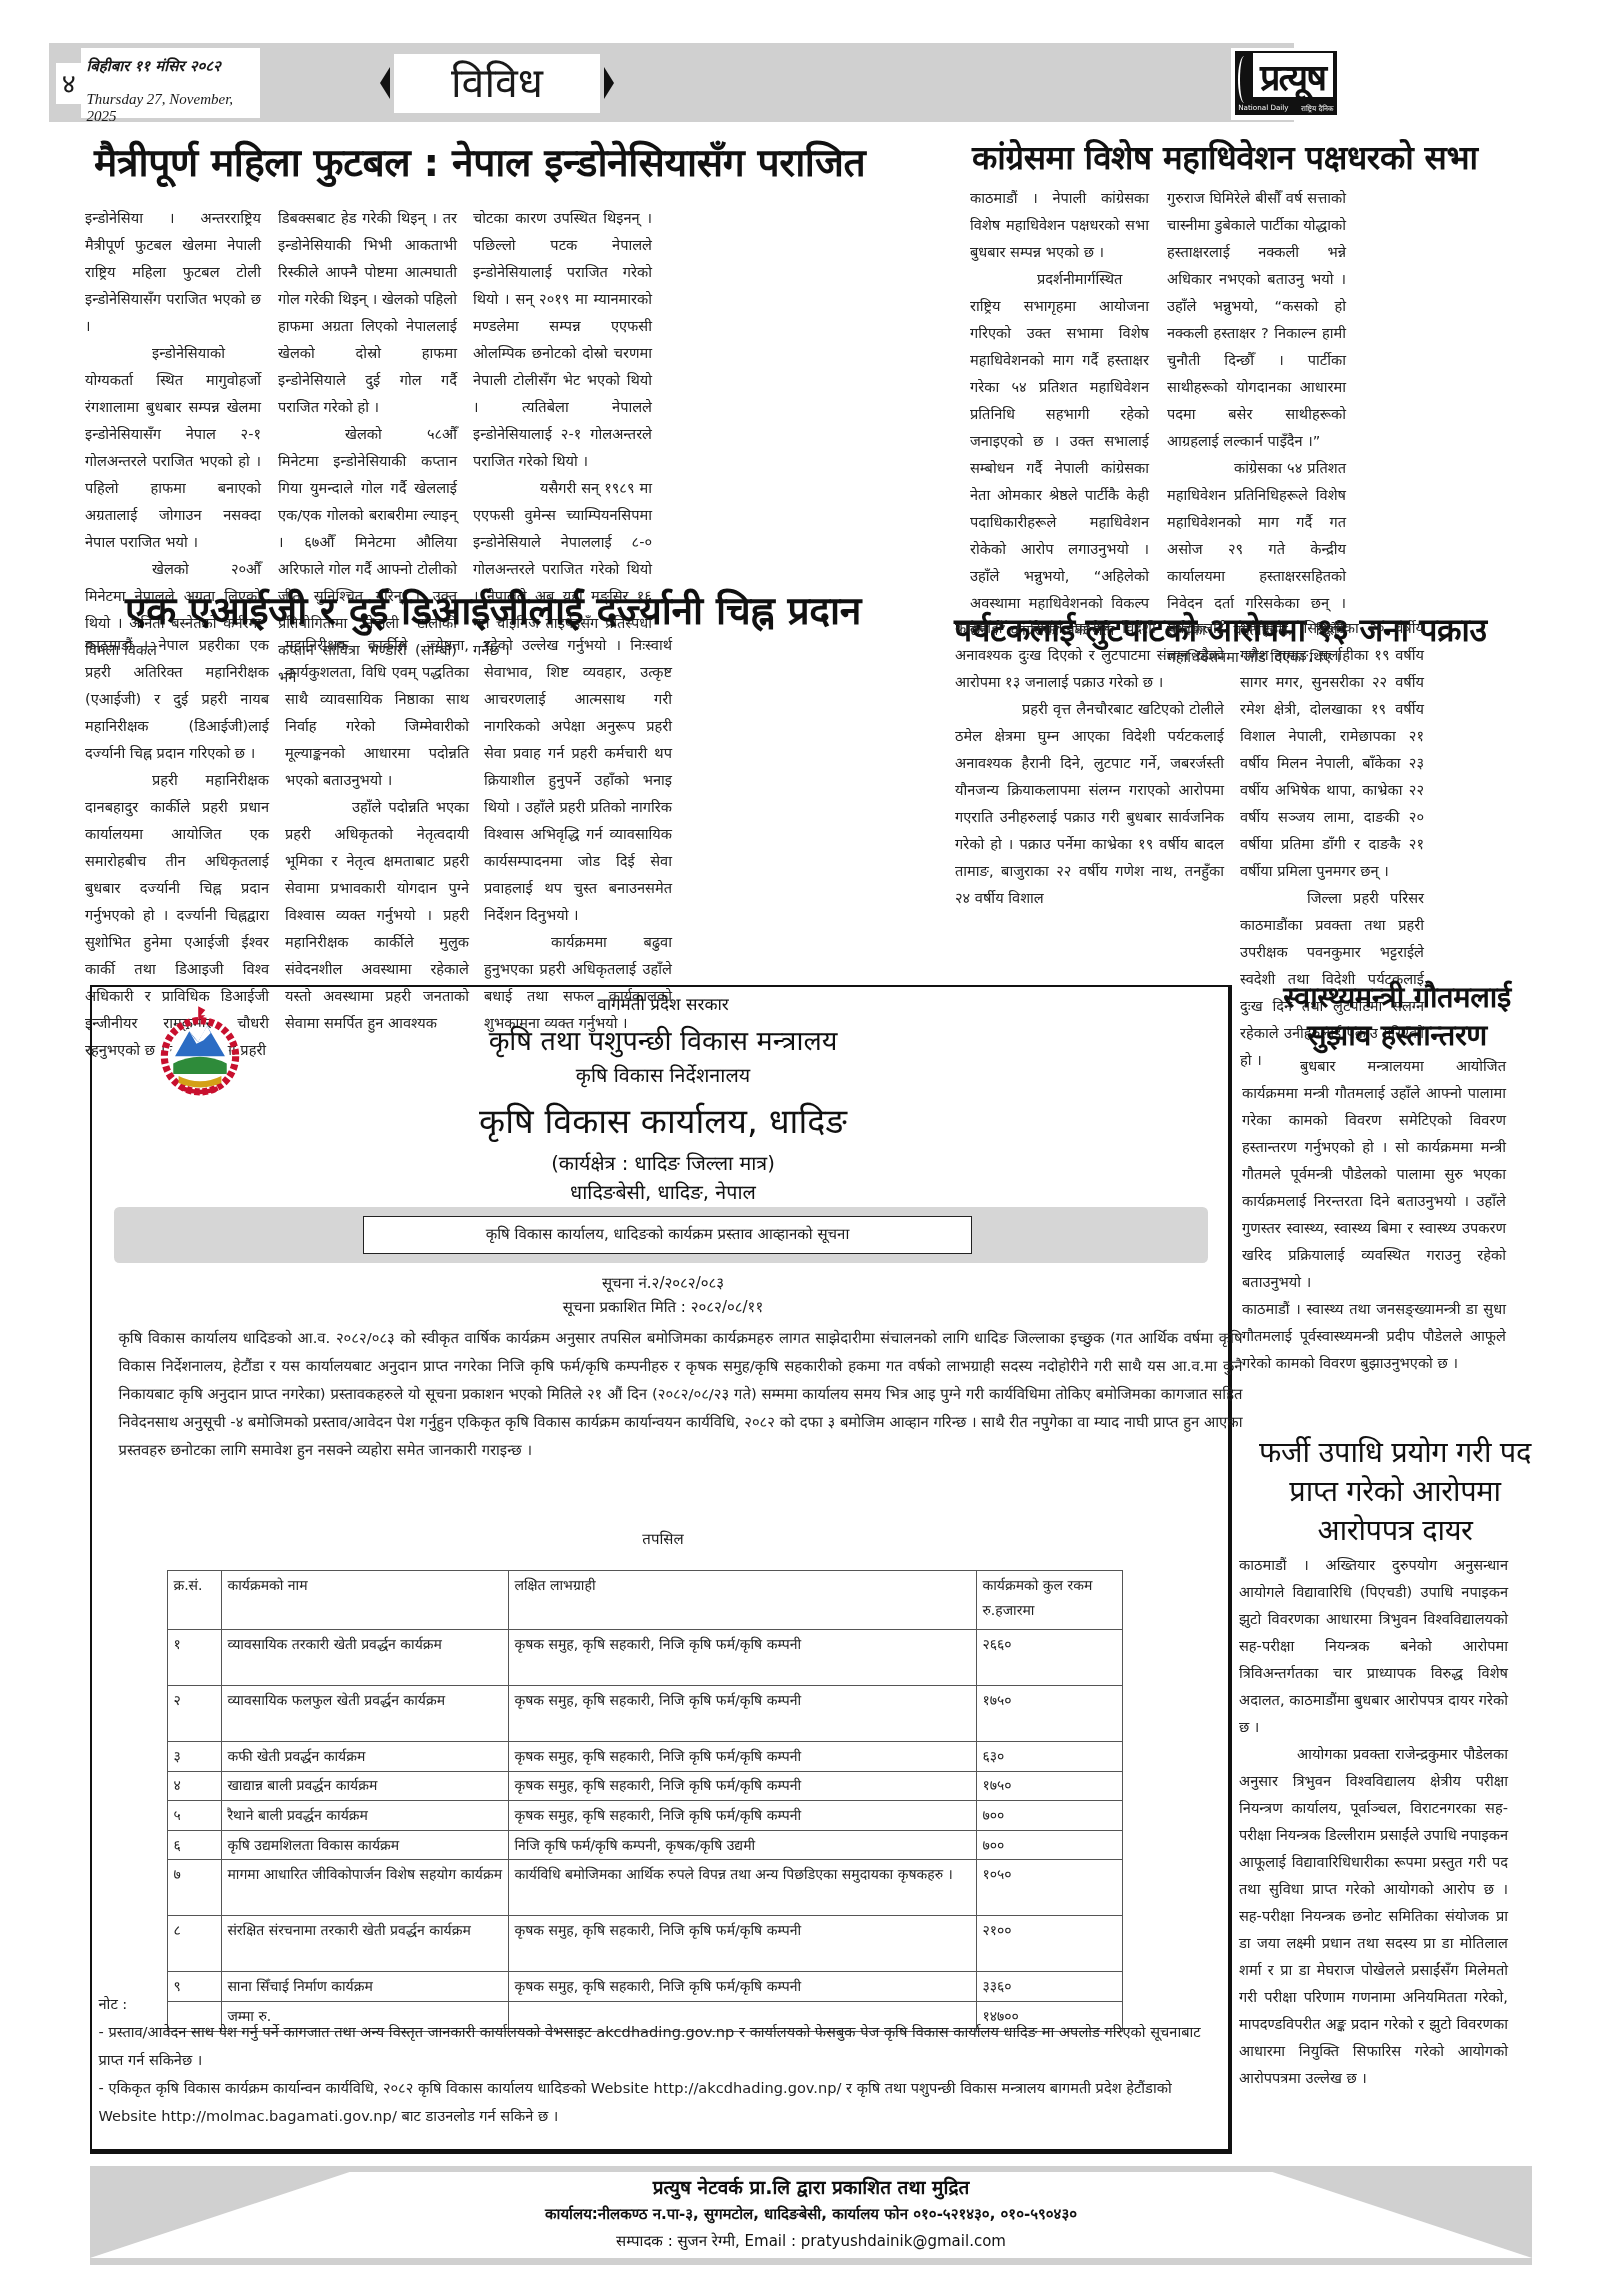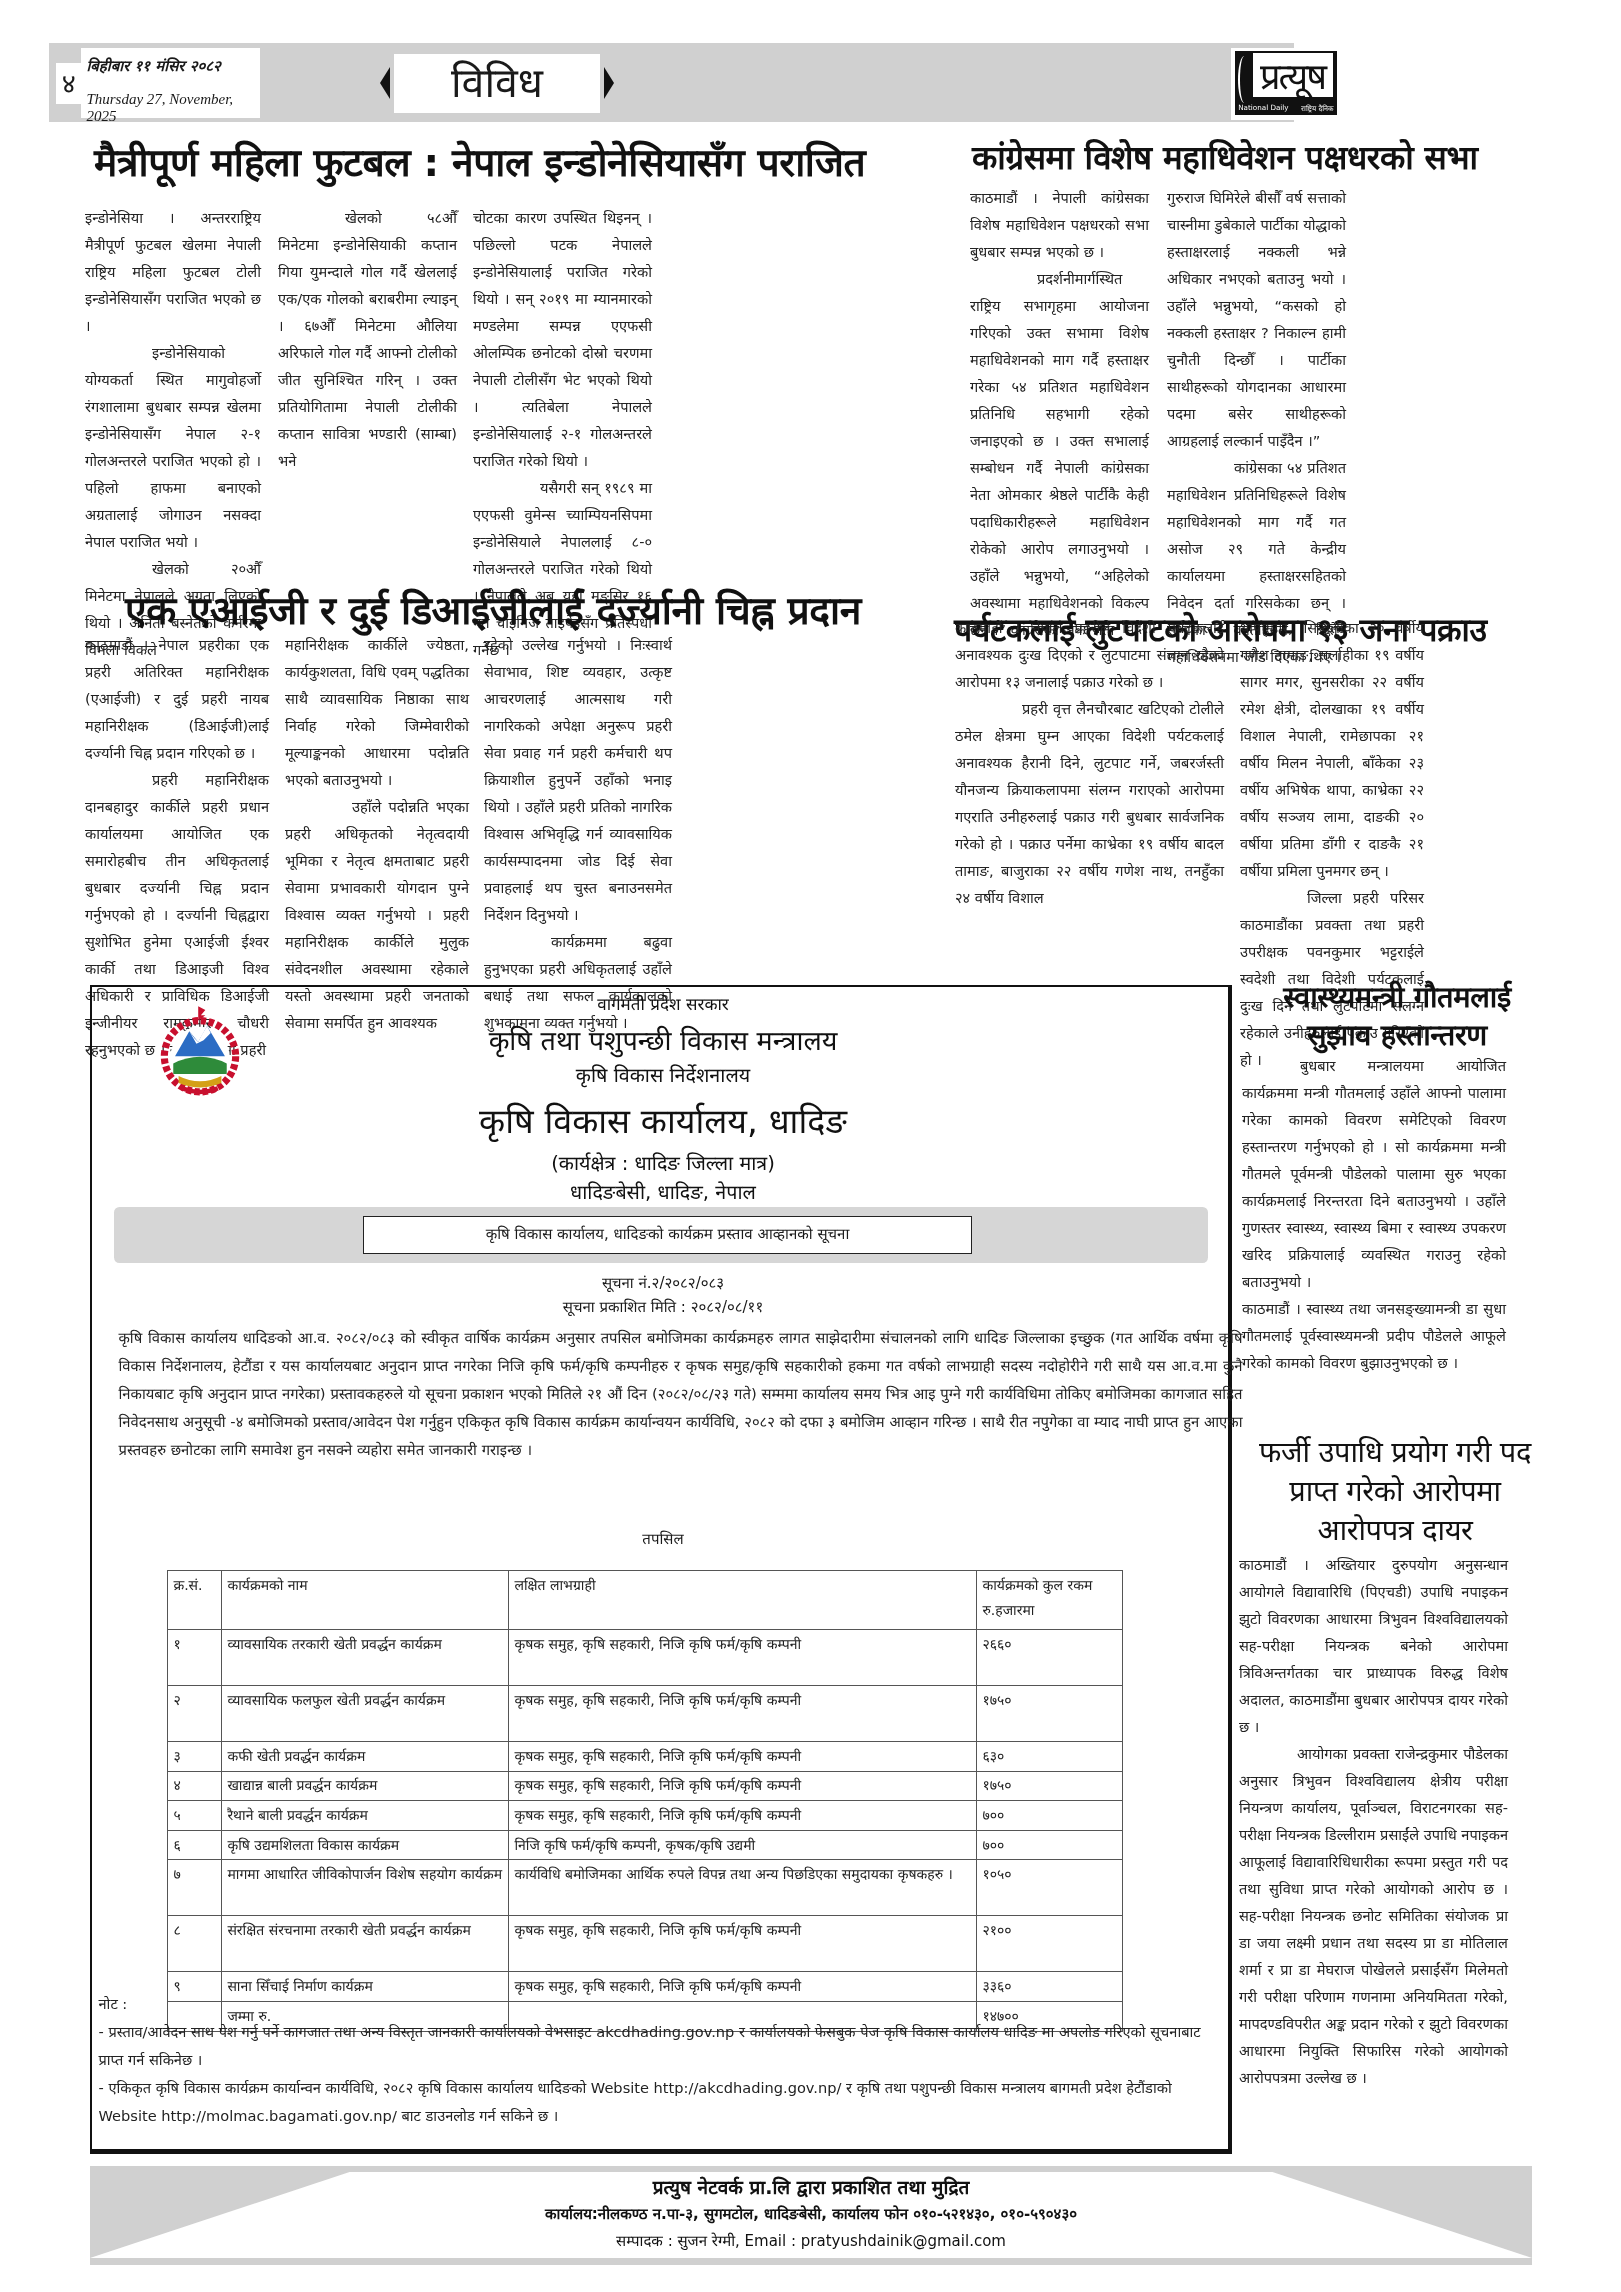--- a/index.html
+++ b/index.html
@@ -11,21 +11,21 @@
   .page-no { position: absolute; left: 7.2px; top: 19.7px; width: 25px; height: 41px; background: #fff; font-size: 27px; line-height: 41px; text-align: center; font-family: "DejaVu Serif", serif; }
   .date-box { position: absolute; left: 32px; top: 4.5px; width: 179px; height: 70px; background: #fff; padding: 7.2px 5.4px; }
   .date-np { font-size: 15px; font-style: italic; font-weight: bold; font-family: "DejaVu Serif", serif; }
   .date-en { font-size: 15px; font-style: italic; margin-top: 16px; font-family: Liberation Serif, serif; }
   .section-box { position: absolute; left: 345px; top: 10.7px; width: 206px; height: 59px; background: #fff; text-align: center; font-size: 41px; line-height: 59px; font-family: "DejaVu Serif", serif; }
   .arrow-left { position: absolute; left: 331px; top: 24px; width: 0; height: 0; border-top: 16px solid transparent; border-bottom: 16px solid transparent; border-right: 10.7px solid #111; }
   .arrow-right { position: absolute; left: 555px; top: 24px; width: 0; height: 0; border-top: 16px solid transparent; border-bottom: 16px solid transparent; border-left: 10.7px solid #111; }
   .logo-box { position: absolute; left: 1182px; top: 4.5px; width: 109px; height: 72px; background: #fff; }
   .logo-inner { position: absolute; left: 3.6px; top: 3.6px; width: 102px; height: 64px; background: #111; color: #fff; }
   .logo-feather { position: absolute; left: 3.6px; top: 5.4px; width: 12.5px; height: 47px; border-left: 2.7px solid #fff; border-radius: 50% 0 0 50%; }
-  .logo-title { position: absolute; left: 16px; top: 0; width: 84px; font-size: 36px; font-weight: normal; text-align: center; font-family: "DejaVu Serif", serif; letter-spacing: -1.8px; background: #fff; color: #111; height: 48px; line-height: 48px; border: 2.7px solid #111; }
+  .logo-title { position: absolute; left: 16px; top: 0; width: 84px; font-size: 36px; font-weight: bold; text-align: center; font-family: "DejaVu Serif", serif; letter-spacing: -1.8px; background: #fff; color: #111; height: 48px; line-height: 48px; border: 2.7px solid #111; }
   .logo-sub { position: absolute; left: 1.8px; bottom: 1.8px; width: 99px; font-size: 7.2px; display: flex; justify-content: space-between; }
   .logo-sub span { background: #111; color: #fff; padding: 0 1.8px; }
 
   
   .headline { position: absolute; font-weight: bold; font-family: "DejaVu Sans", sans-serif; color: #111; white-space: nowrap; letter-spacing: -0.4px; }
   .h-football { left: 94px; top: 134px; font-size: 39px; }
   .h-congress { left: 972px; top: 134px; font-size: 33px; }
   .h-police { left: 125px; top: 582px; font-size: 39px; }
   .h-tourist { left: 954px; top: 607px; font-size: 32px; }
   .h-health { left: 1249px; top: 979px; width: 296px; font-size: 29px; text-align: center; white-space: normal; line-height: 1.3; }
@@ -93,20 +93,21 @@
   </div>
 </div>
 
 <div class="headline h-football">मैत्रीपूर्ण महिला फुटबल : नेपाल इन्डोनेसियासँग पराजित</div>
 <div class="story-col" style="left:85px; top:204px; width:176px;">
   <p>इन्डोनेसिया । अन्तरराष्ट्रिय मैत्रीपूर्ण फुटबल खेलमा नेपाली राष्ट्रिय महिला फुटबल टोली इन्डोनेसियासँग पराजित भएको छ ।</p>
   <p class="indent" style="text-indent:67px">इन्डोनेसियाको योग्यकर्ता स्थित मागुवोहर्जो रंगशालामा बुधबार सम्पन्न खेलमा इन्डोनेसियासँग नेपाल २-१ गोलअन्तरले पराजित भएको हो । पहिलो हाफमा बनाएको अग्रतालाई जोगाउन नसक्दा नेपाल पराजित भयो ।</p>
   <p style="text-indent:67px">खेलको २०औँ मिनेटमा नेपालले अग्रता लिएको थियो । अनिता बस्नेतको कर्नरमा विमला विकले</p>
 </div>
 <div class="story-col" style="left:278px; top:204px; width:179px;">
+  <p>डिबक्सबाट हेड गरेकी थिइन् । तर इन्डोनेसियाकी भिभी आकताभी रिस्कीले आफ्नै पोष्टमा आत्मघाती गोल गरेकी थिइन् । खेलको पहिलो हाफमा अग्रता लिएको नेपाललाई खेलको दोस्रो हाफमा इन्डोनेसियाले दुई गोल गर्दै पराजित गरेको हो ।</p>
   <p style="text-indent:67px">खेलको ५८औँ मिनेटमा इन्डोनेसियाकी कप्तान गिया युमन्दाले गोल गर्दै खेललाई एक/एक गोलको बराबरीमा ल्याइन् । ६७औँ मिनेटमा औलिया अरिफाले गोल गर्दै आफ्नो टोलीको जीत सुनिश्चित गरिन् । उक्त प्रतियोगितामा नेपाली टोलीकी कप्तान सावित्रा भण्डारी (साम्बा) भने</p>
 </div>
 <div class="story-col" style="left:473px; top:204px; width:179px;">
   <p>चोटका कारण उपस्थित थिइनन् । पछिल्लो पटक नेपालले इन्डोनेसियालाई पराजित गरेको थियो । सन् २०१९ मा म्यानमारको मण्डलेमा सम्पन्न एएफसी ओलम्पिक छनोटको दोस्रो चरणमा नेपाली टोलीसँग भेट भएको थियो । त्यतिबेला नेपालले इन्डोनेसियालाई २-१ गोलअन्तरले पराजित गरेको थियो ।</p>
   <p style="text-indent:67px">यसैगरी सन् १९८९ मा एएफसी वुमेन्स च्याम्पियनसिपमा इन्डोनेसियाले नेपाललाई ८-० गोलअन्तरले पराजित गरेको थियो । नेपालले अब यही मङ्सिर १६ गते चाइनिज ताइपेइसँग प्रतिस्पर्धा गर्नेछ ।</p>
 </div>
 
 <div class="headline h-congress">कांग्रेसमा विशेष महाधिवेशन पक्षधरको सभा</div>
 <div class="story-col" style="left:970px; top:184px; width:179px;">
   <p>काठमाडौं । नेपाली कांग्रेसका विशेष महाधिवेशन पक्षधरको सभा बुधबार सम्पन्न भएको छ ।</p>

